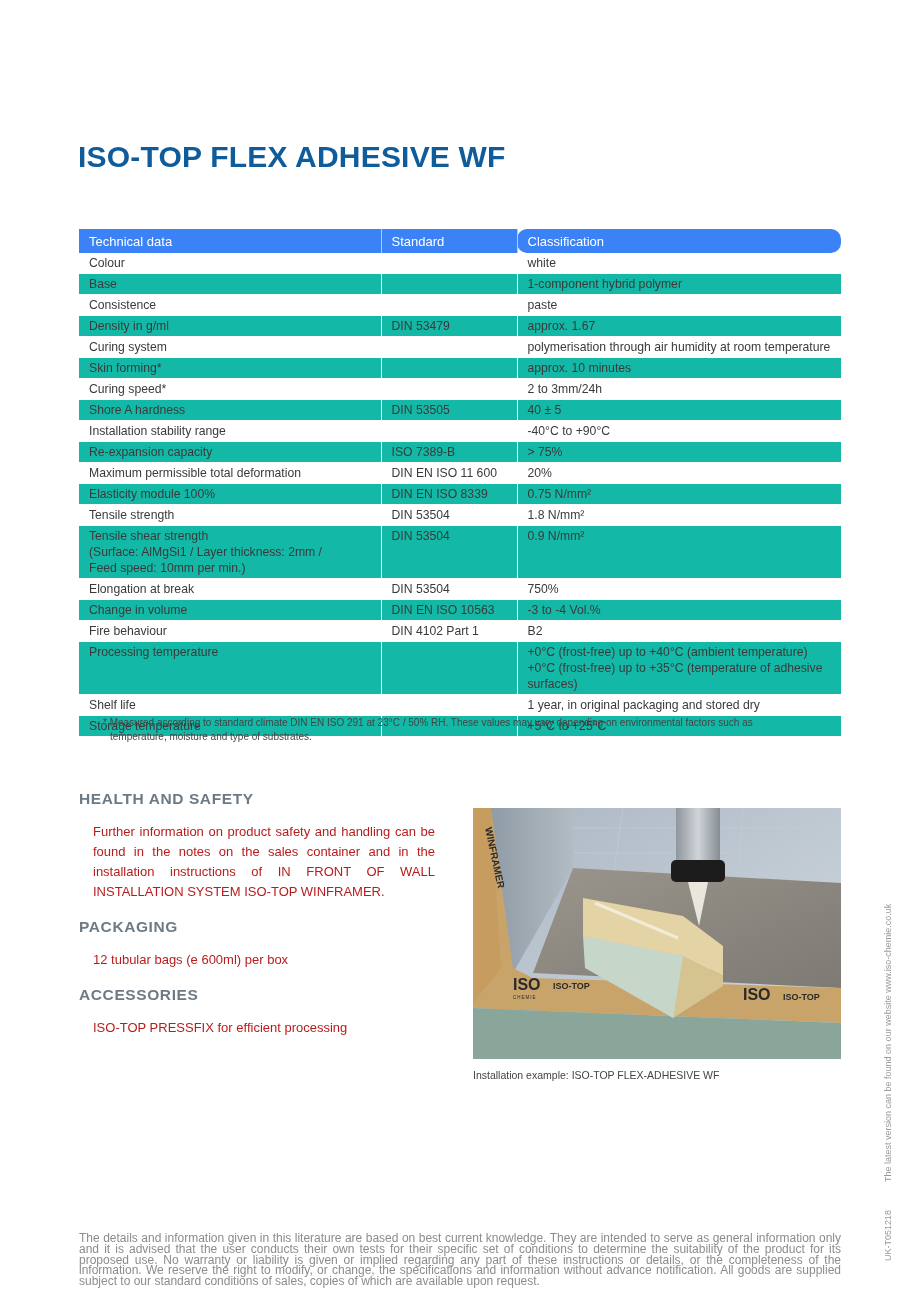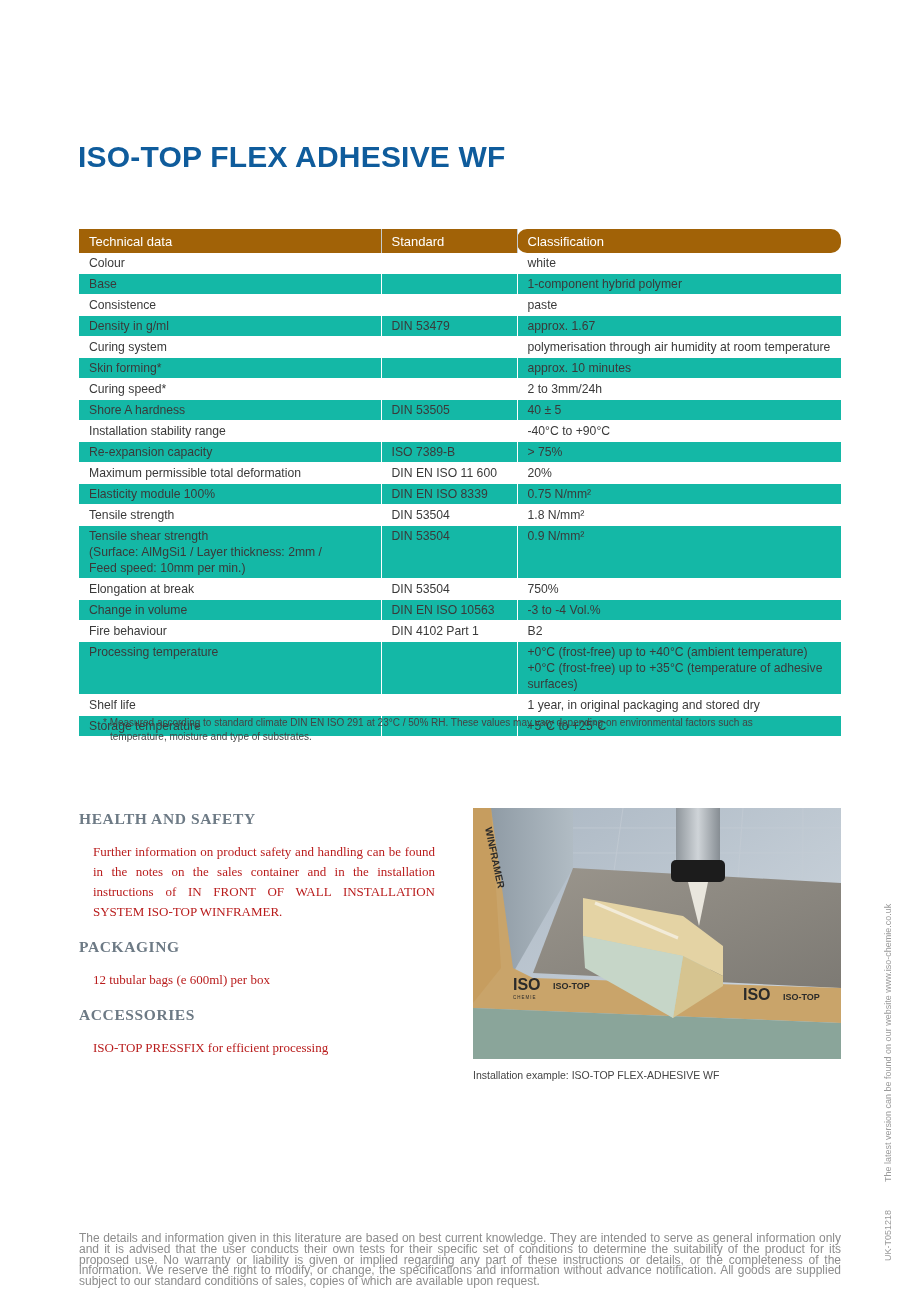--- a/index.html
+++ b/index.html
@@ -17,41 +17,41 @@
     }
     table.tech {
       position: absolute; left: 79px; top: 229px; width: 762px;
       border-collapse: collapse; table-layout: fixed;
       font-family: "Liberation Sans", sans-serif; font-size: 12.2px; color: #3a3a3a;
     }
     table.tech col.c1 { width: 302px; }
     table.tech col.c2 { width: 136px; }
     table.tech col.c3 { width: 324px; }
     table.tech th {
-      background: #a16207; color: #ffffff; font-weight: normal; text-align: left;
+      background: #3b82f6; color: #ffffff; font-weight: normal; text-align: left;
       font-size: 13px; height: 24px; padding: 0 0 0 10px;
       border-right: 1.5px solid #c4cbd0;
     }
     table.tech th:last-child { border-right: none; border-radius: 10px; }
     table.tech td {
       padding: 2px 4px 2px 10px; vertical-align: top; line-height: 16px;
       border-right: 1.5px solid #ffffff;
     }
     table.tech td:last-child { border-right: none; }
     table.tech tr.odd td { background: #ffffff; }
     table.tech tr.even td { background: #14b8a6; }
     table.tech tr td { border-bottom: 1px solid #ffffff; }
     .footnote {
       position: absolute; left: 79px; top: 716px; width: 760px;
       font-family: "Liberation Sans", sans-serif; font-size: 10px; line-height: 14px; color: #444; padding-left: 24px;
     }
     .footnote .cont { padding-left: 7px; display: block; }
     .left-col {
-      position: absolute; left: 79px; top: 810px; width: 370px;
-      font-family: Liberation Serif, serif;
+      position: absolute; left: 79px; top: 790px; width: 370px;
+      font-family: Liberation Sans, sans-serif;
     }
     .sec-h {
       font-weight: bold; font-size: 15.5px; color: #6d7a85; letter-spacing: 0.6px;
       margin: 0 0 2px 0;
     }
     .sec-p {
       font-size: 13px; line-height: 20px; color: #b91c1c; margin: 14px;
       text-align: justify;
     }
     .sec-block { margin-bottom: 16px; }

